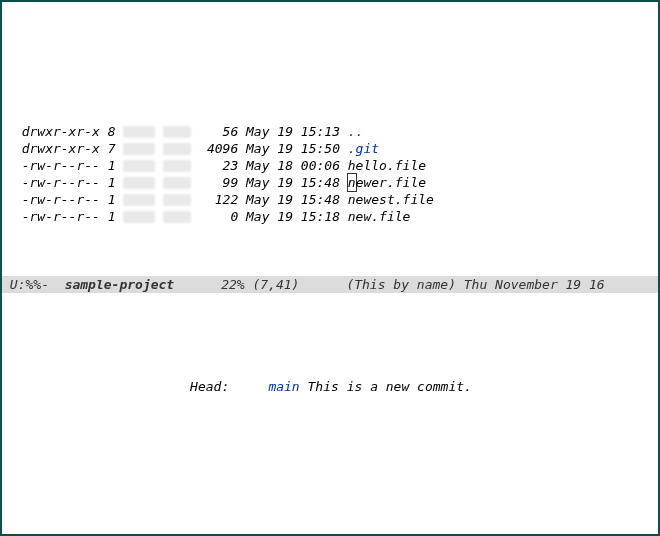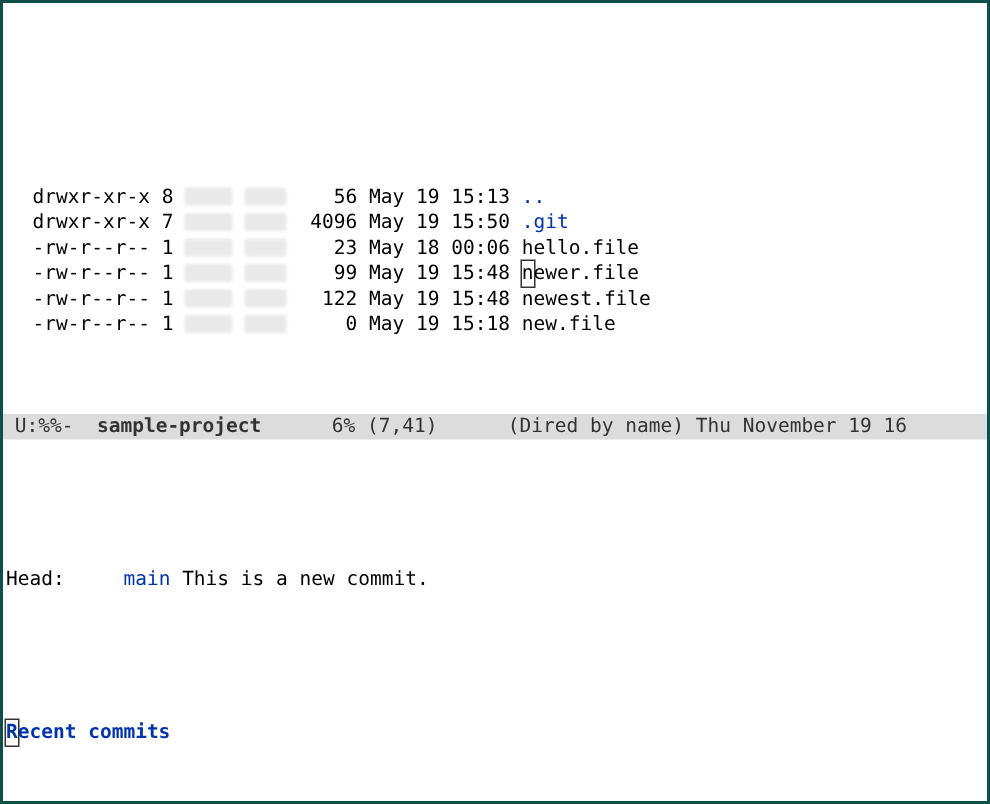--- a/index.html
+++ b/index.html
@@ -1,15 +1,15 @@
 <!DOCTYPE html>
 <html><head>
 <meta charset="utf-8">
 <style>
-  * { margin: 0; padding: 0; box-sizing: border-box; }
+  * { margin: 0; padding: 0; box-sizing: border-box; font-style: italic; }
   body {
     font-family: "DejaVu Sans Mono", "Liberation Mono", monospace;
     font-size: 13px;
     line-height: 17px;
     background: #fff;
     width: 660px;
     height: 536px;
     border: 2px solid #0f4f4a;
     overflow: hidden;
     white-space: pre;
@@ -31,40 +31,39 @@
   .w28 { width: 28px; }
   .link-blue { color: #0033aa; }
   .cursor-box { display: inline-block; border: 1px solid #333; margin: -1px; }
   .modeline {
     background: #dcdcdc;
     color: #333;
     width: 100%;
     overflow: hidden;
   }
   .ml-major { font-weight: bold; text-align: right; }
-  .magit-head { padding-left: 2px; }
+  .magit-head { padding-left: 2px; text-align: center; }
   .section-header { color: #0033aa; font-weight: bold; padding-left: 2px; }
 </style>
 </head>
 <body>
 
 
 
 
 <div class="pane dired">
   <div><div class="dired-line">  <span class="perms">drwxr-xr-x</span> 8 <span class="redacted w32"></span> <span class="redacted w28"></span>    56 May 19 15:13 <span><span class="link-blue">..</span></span></div><div class="dired-line">  <span class="perms">drwxr-xr-x</span> 7 <span class="redacted w32"></span> <span class="redacted w28"></span>  4096 May 19 15:50 <span><span class="link-blue">.git</span></span></div><div class="dired-line">  <span class="perms">-rw-r--r--</span> 1 <span class="redacted w32"></span> <span class="redacted w28"></span>    23 May 18 00:06 <span>hello.file</span></div><div class="dired-line">  <span class="perms">-rw-r--r--</span> 1 <span class="redacted w32"></span> <span class="redacted w28"></span>    99 May 19 15:48 <span><span class="cursor-box">n</span>ewer.file</span></div><div class="dired-line">  <span class="perms">-rw-r--r--</span> 1 <span class="redacted w32"></span> <span class="redacted w28"></span>   122 May 19 15:48 <span>newest.file</span></div><div class="dired-line">  <span class="perms">-rw-r--r--</span> 1 <span class="redacted w32"></span> <span class="redacted w28"></span>     0 May 19 15:18 <span>new.file</span></div></div>
 </div>
 
-<div class="modeline"><span> U:%%-  </span><span class="ml-major">sample-project</span><span>      6% (7,41)      </span><span>(Dired by name)</span><span> Thu November 19 16</span></div>
+<div class="modeline"><span> U:%%-  </span><span class="ml-major">sample-project</span><span>      22% (7,41)      </span><span>(This by name)</span><span> Thu November 19 16</span></div>
 
 
 <div class="pane">
   <div class="magit-head"><span>Head:     </span><span class="link-blue">main</span><span> This is a new commit.</span></div>
   <div>&nbsp;</div>
-  <div class="section-header"><span class="cursor-box">R</span>ecent commits</div>
   <div>&nbsp;</div>
   
   
 </div>
 
 
 
 
 
 

